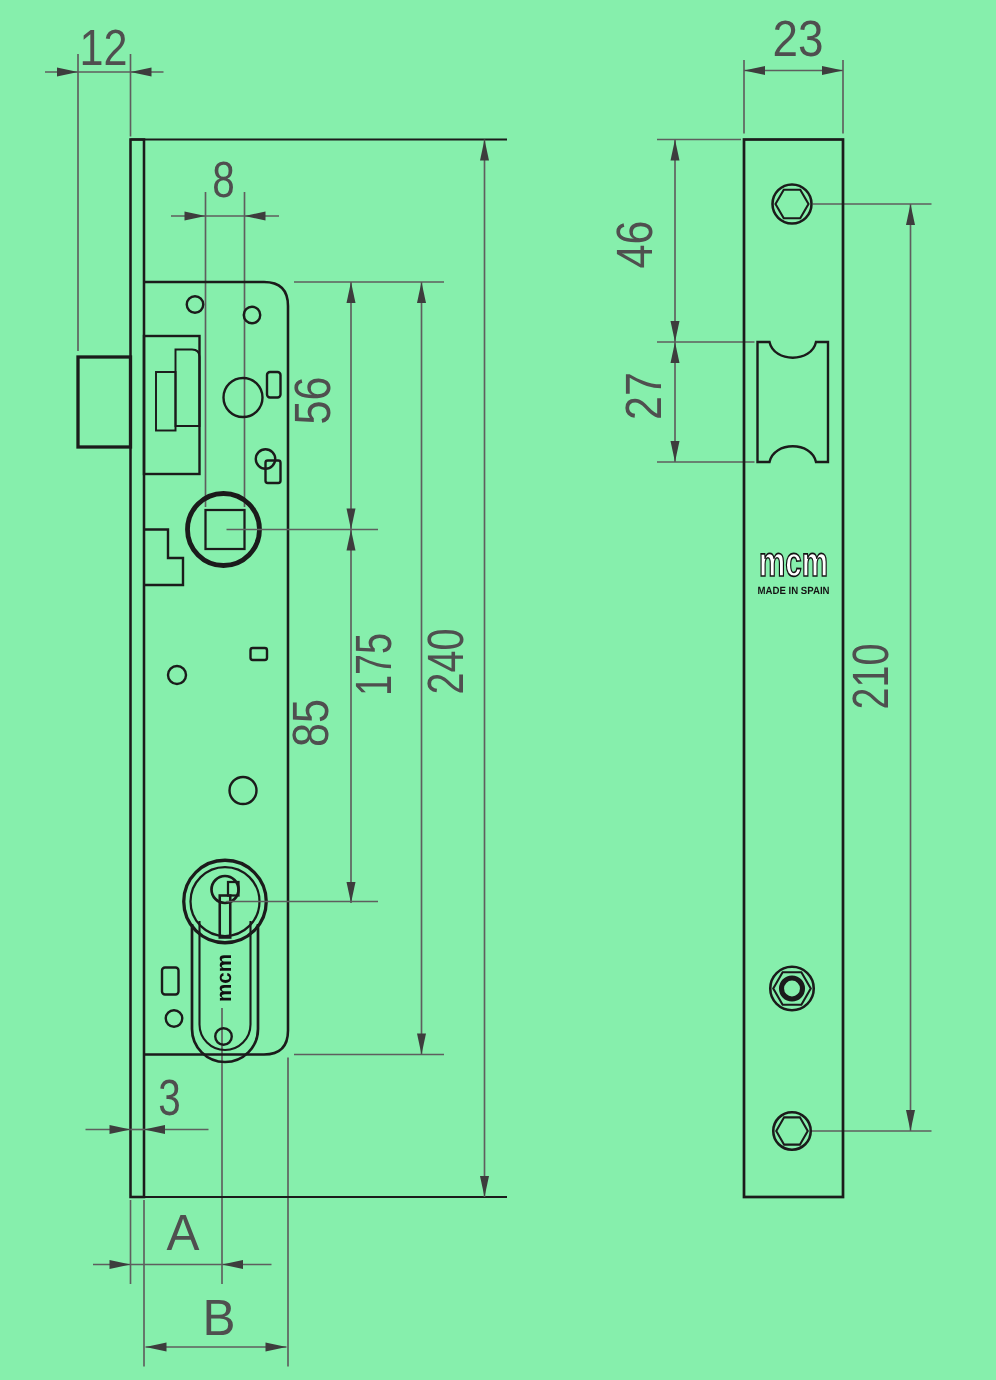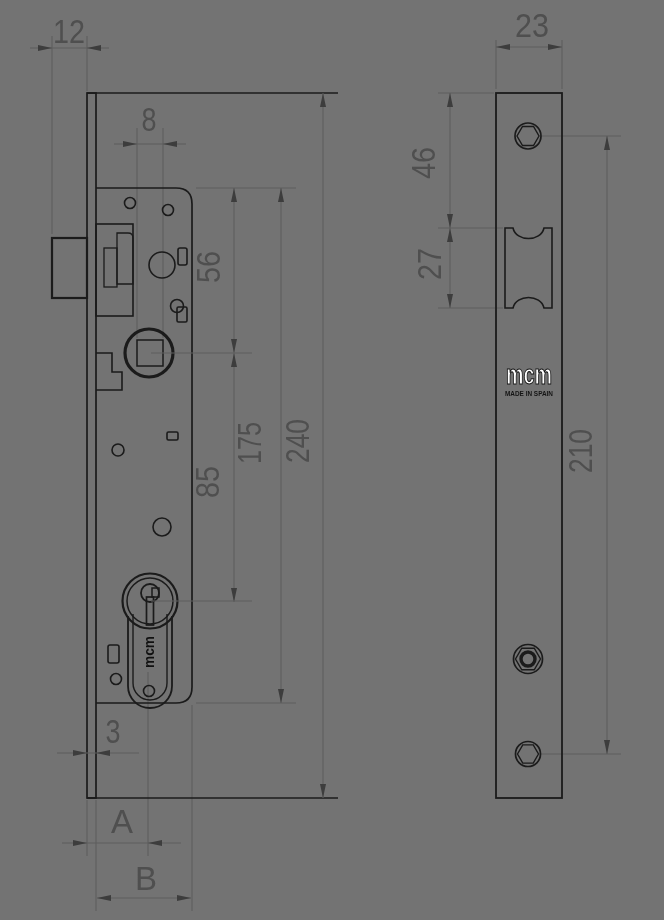--- a/index.html
+++ b/index.html
@@ -1,16 +1,16 @@
 <!DOCTYPE html>
 <html><head>
 <meta charset="utf-8">
 <style>
   html,body{margin:0;padding:0;background:#fff;}
-  .canvas{position:relative;width:664px;height:920px;background:#737373;overflow:hidden;
+  .canvas{position:relative;width:664px;height:920px;background:#86efac;overflow:hidden;
           font-family:"Liberation Sans", sans-serif;}
   svg{position:absolute;left:0;top:0;}
   .obj{stroke:#1b1b1b;fill:none;}
   .dim{stroke:#5e5e5e;stroke-width:1.1;fill:none;}
   .dimtxt{fill:#4f4f4f;font-family:"Liberation Sans", sans-serif;font-size:34px;}
   .brand{font-family:"Liberation Sans", sans-serif;font-weight:bold;}
 </style>
 </head>
 <body>
 

